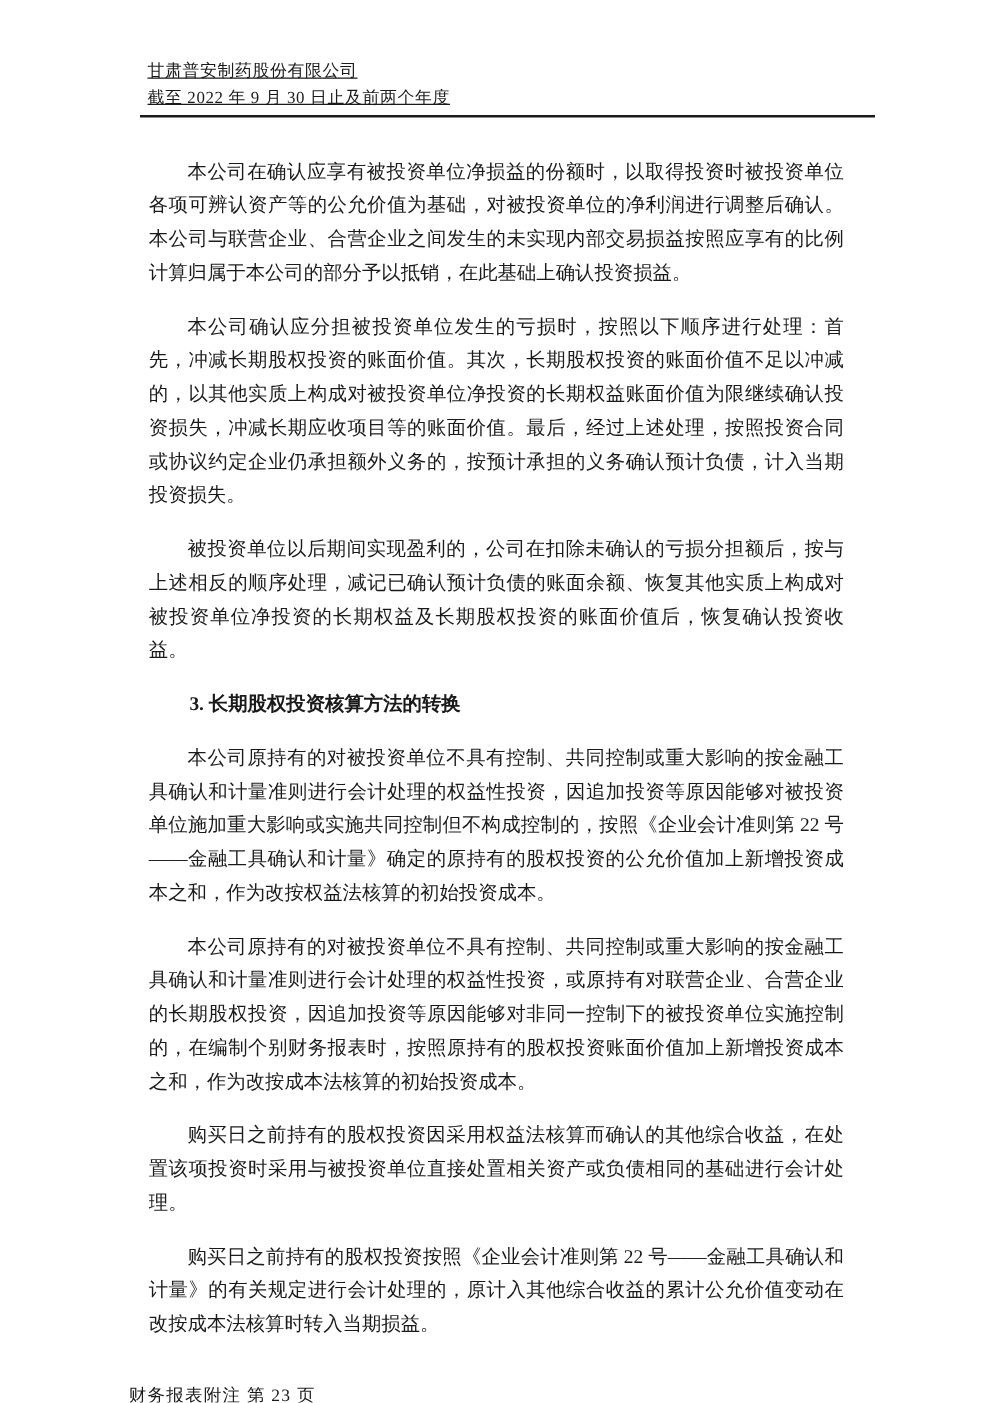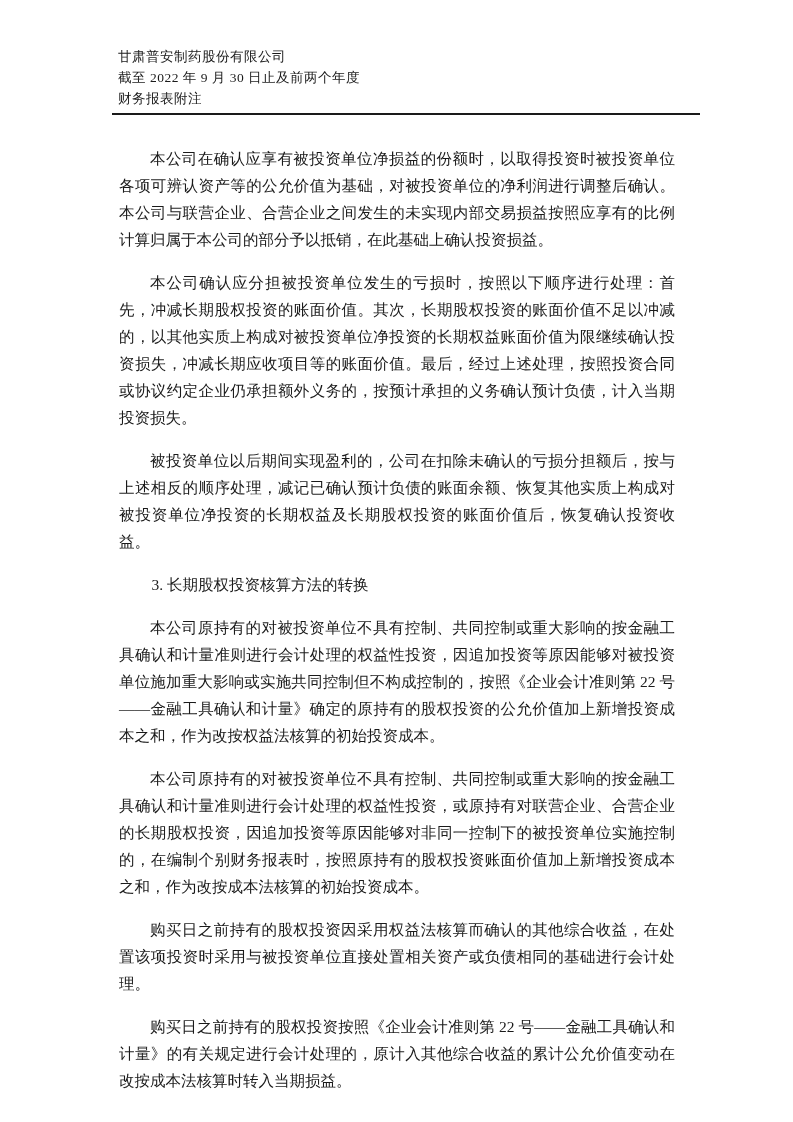--- a/index.html
+++ b/index.html
@@ -20,20 +20,21 @@
     top: 0; left: 0; right: 0; bottom: 0;
     padding: 46px 102px 0 103px;
     box-sizing: border-box;
     background: #ffffff;
   }
   .header {
     margin-left: 15px;
     font-size: 13.5px;
     line-height: 21px;
     letter-spacing: 0.5px;
+    text-decoration: underline;
   }
   .header div { white-space: nowrap; }
   .header-rule {
     margin-left: 9px;
     margin-top: 4px;
     width: 588px;
     height: 2.4px;
     background: #1a1a1a;
   }
   .doc-body {
@@ -41,42 +42,41 @@
     font-size: 15.5px;
     line-height: 27px;
     text-align: justify;
     text-justify: inter-ideograph;
   }
   .doc-body p {
     margin: 16px;
     text-indent: 2em;
   }
   .doc-body p.heading {
-    font-weight: normal;
+    font-weight: bold;
     text-indent: 2.1em;
   }
   .doc-body p.subheading {
     text-indent: 1.85em;
   }
   .footer {
     margin-top: 35px;
     text-align: left;
     font-size: 14px;
     letter-spacing: 1px;
   }
 </style>
 </head>
 <body>
 
 <div class="page">
 
   <div class="header">
     <div>甘肃普安制药股份有限公司</div>
     <div>截至 2022 年 9 月 30 日止及前两个年度</div>
-    <div>财务报表附注</div>
   </div>
 
   <div class="header-rule"></div>
 
   <div class="doc-body" id="doc-body">
       <p class="paragraph">本公司在确认应享有被投资单位净损益的份额时，以取得投资时被投资单位各项可辨认资产等的公允价值为基础，对被投资单位的净利润进行调整后确认。本公司与联营企业、合营企业之间发生的未实现内部交易损益按照应享有的比例计算归属于本公司的部分予以抵销，在此基础上确认投资损益。</p>
       <p class="paragraph">本公司确认应分担被投资单位发生的亏损时，按照以下顺序进行处理：首先，冲减长期股权投资的账面价值。其次，长期股权投资的账面价值不足以冲减的，以其他实质上构成对被投资单位净投资的长期权益账面价值为限继续确认投资损失，冲减长期应收项目等的账面价值。最后，经过上述处理，按照投资合同或协议约定企业仍承担额外义务的，按预计承担的义务确认预计负债，计入当期投资损失。</p>
       <p class="paragraph">被投资单位以后期间实现盈利的，公司在扣除未确认的亏损分担额后，按与上述相反的顺序处理，减记已确认预计负债的账面余额、恢复其他实质上构成对被投资单位净投资的长期权益及长期股权投资的账面价值后，恢复确认投资收益。</p>
       <p class="heading">3. 长期股权投资核算方法的转换</p>
       <p class="paragraph">本公司原持有的对被投资单位不具有控制、共同控制或重大影响的按金融工具确认和计量准则进行会计处理的权益性投资，因追加投资等原因能够对被投资单位施加重大影响或实施共同控制但不构成控制的，按照《企业会计准则第 22 号——金融工具确认和计量》确定的原持有的股权投资的公允价值加上新增投资成本之和，作为改按权益法核算的初始投资成本。</p>

